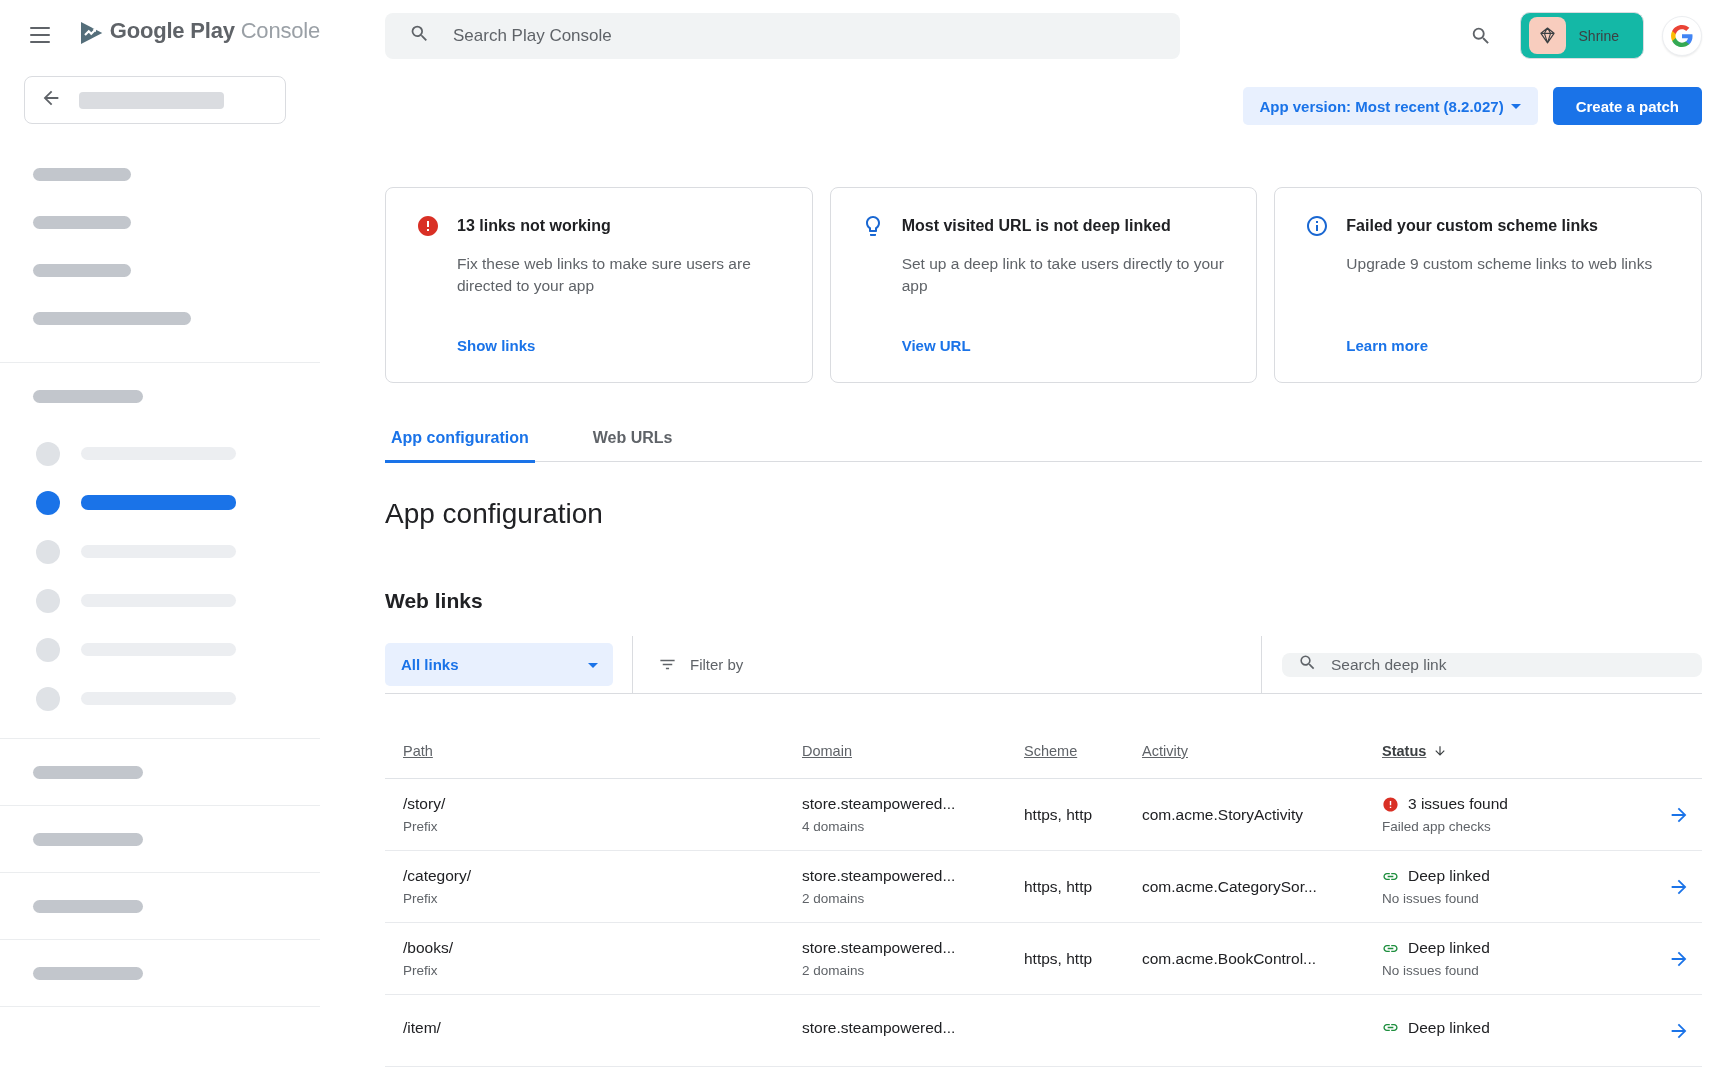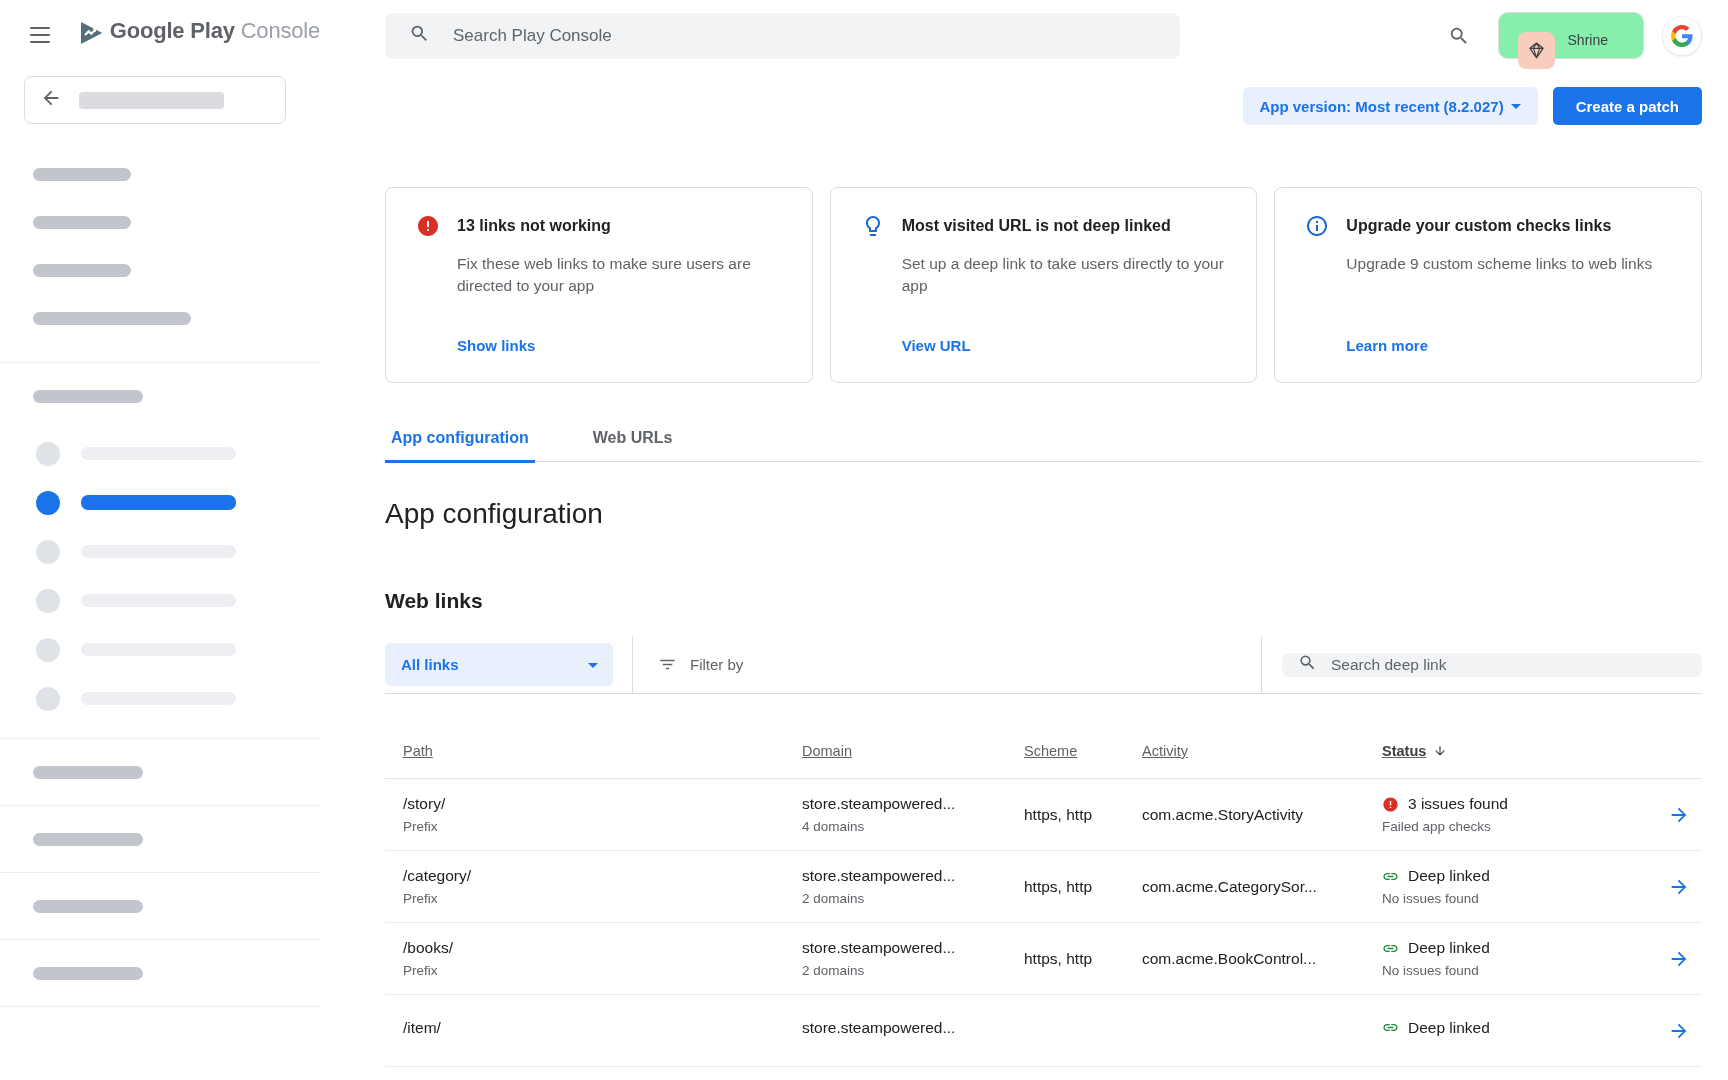--- a/index.html
+++ b/index.html
@@ -38,22 +38,22 @@
   .main { margin-left:320px; padding:12px 26px 0 65px; }
 
   .top-row { display:flex; align-items:center; }
   .global-search { width:795px; height:46px; background:#f1f3f4; border-radius:8px;
     display:flex; align-items:center; padding:0 20px 0 24px; gap:23px; }
   .global-search input { border:none; outline:none; background:transparent; font-size:17px;
     color:#202124; width:100%; font-family:inherit; }
   .global-search input::placeholder { color:#5f6368; }
   .top-actions { margin-left:auto; display:flex; align-items:center; }
   .top-search-btn { margin-right:28px; cursor:pointer; display:flex; }
-  .app-chip { display:flex; height:47px; border:1px solid #dadce0;
-    border-radius:10px; padding:19px; cursor:pointer; background:#86efac; }
+  .app-chip { display:flex; align-items:center; height:47px; border:1px solid #dadce0;
+    border-radius:10px; padding:8px; cursor:pointer; background:#14b8a6; }
   .app-chip .thumb { width:37px; height:37px; border-radius:8px; background:#f8cdbe;
     display:flex; align-items:center; justify-content:center; }
   .app-chip .name { font-size:14px; color:#3c4043; margin:0 16px 0 13px; }
   .g-avatar { width:40px; height:40px; border-radius:50%; background:#fff; border:1px solid #eceef1;
     display:flex; align-items:center; justify-content:center; margin-left:18px; cursor:pointer;
     box-shadow:0 1px 2px rgba(0,0,0,0.08); }
 
   .title-row { display:flex; align-items:flex-start; margin-top:16px; }
   .page-title { font-size:37px; font-weight:500; letter-spacing:-0.3px; color:#202124; line-height:42px; }
   .subtitle { margin-top:14px; font-size:16px; color:#5f6368; }
@@ -259,21 +259,21 @@
         <span class="card-title">Most visited URL is not deep linked</span>
       </div>
       <div class="card-body">Set up a deep link to take users directly to your app</div>
       <a class="card-action">View URL</a>
     </div>
     <div class="card">
       <div class="card-head">
         <svg width="24" height="24" viewBox="0 0 24 24" fill="#1967d2">
             <path d="M11 7h2v2h-2zm0 4h2v6h-2zm1-9C6.48 2 2 6.48 2 12s4.48 10 10 10 10-4.48 10-10S17.52 2 12 2zm0 18c-4.41 0-8-3.59-8-8s3.59-8 8-8 8 3.59 8 8-3.59 8-8 8z"></path>
           </svg>
-        <span class="card-title">Upgrade your custom checks links</span>
+        <span class="card-title">Failed your custom scheme links</span>
       </div>
       <div class="card-body">Upgrade 9 custom scheme links to web links</div>
       <a class="card-action">Learn more</a>
     </div>
   </div>
 
   <div class="tabs">
     <div class="tab active">App configuration</div>
     <div class="tab">Web URLs</div>
   </div>

